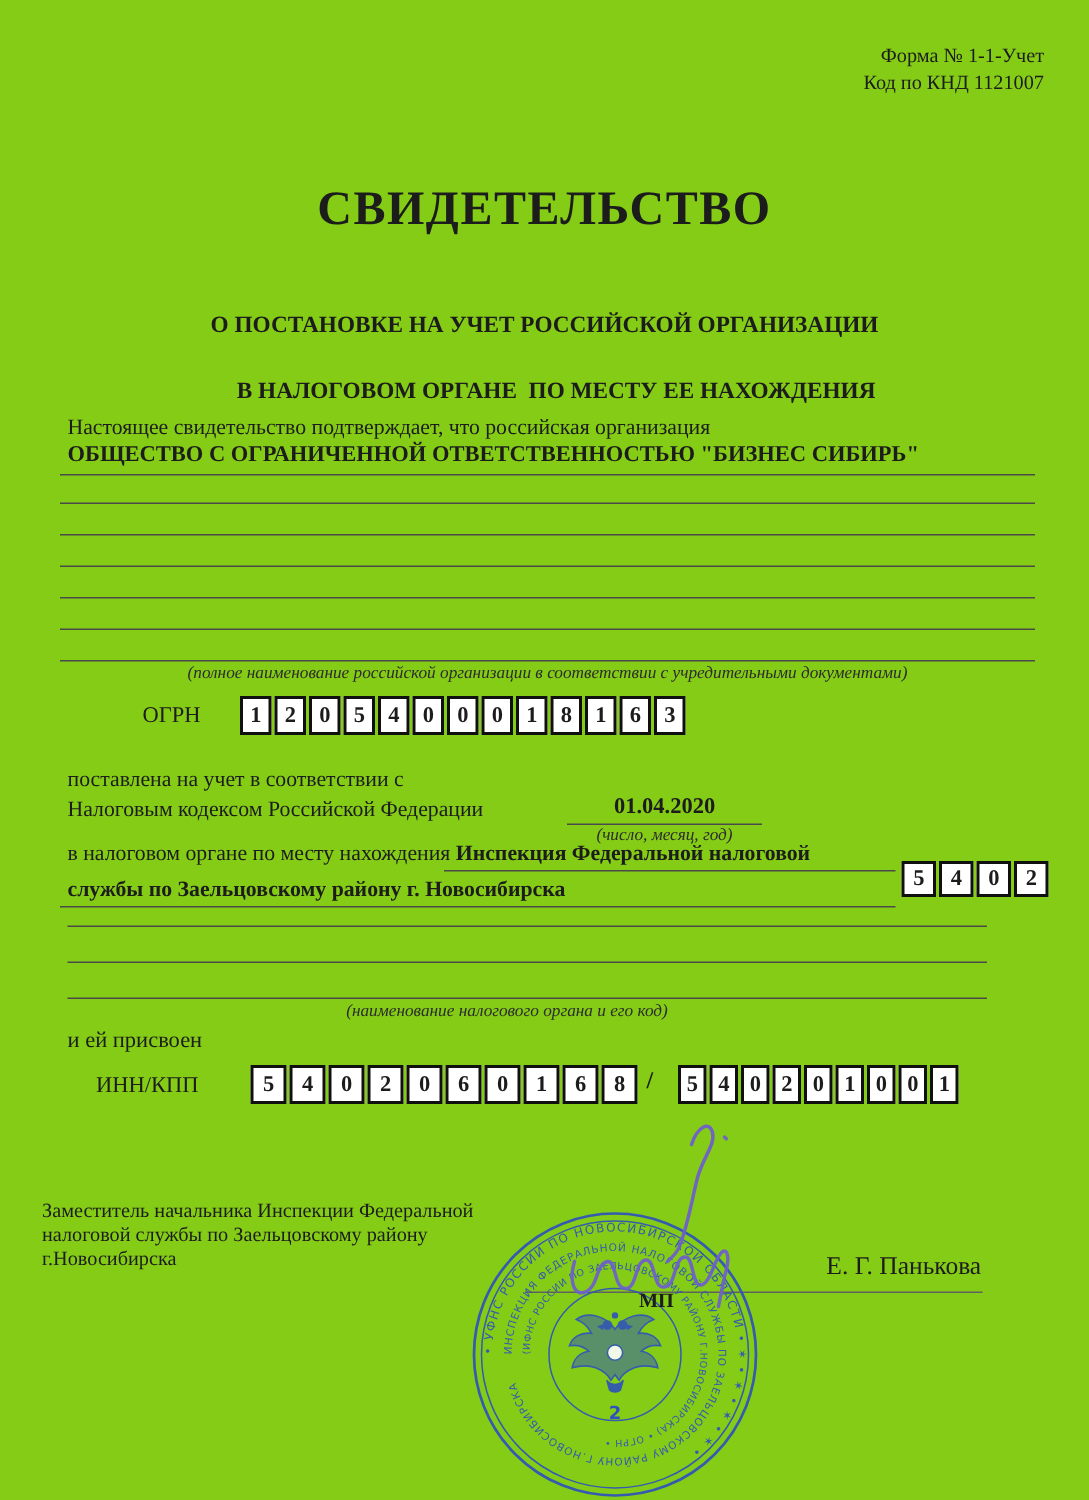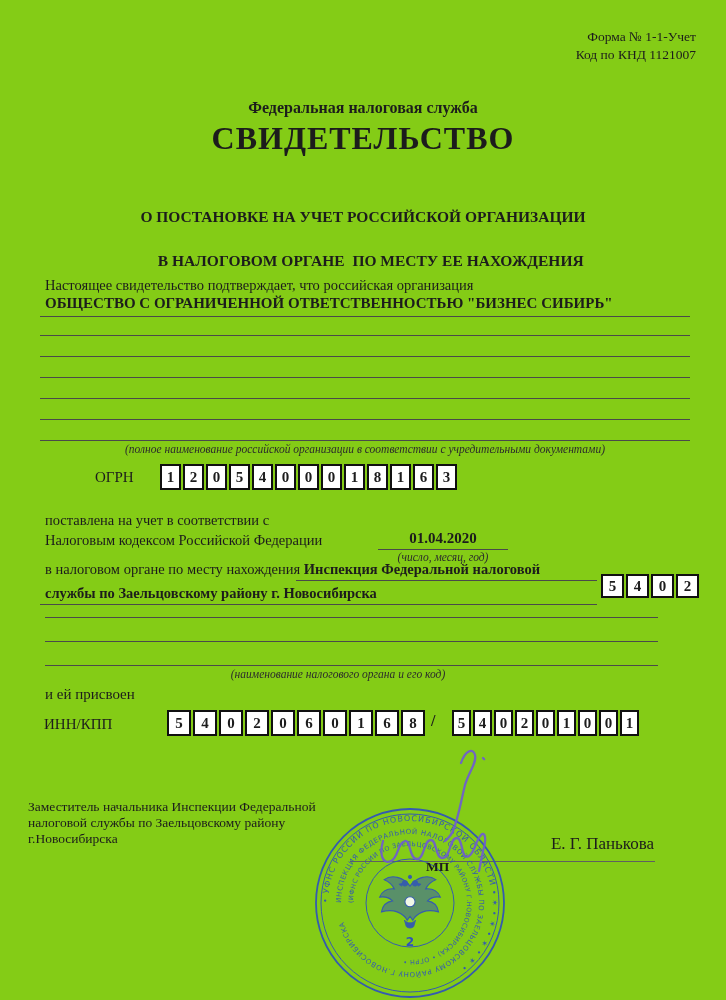--- a/index.html
+++ b/index.html
@@ -40,21 +40,20 @@
 </head>
 <body>
 
 <div class="page">
 
   <div class="abs form-ref">
     <div>Форма № 1-1-Учет</div>
     <div>Код по КНД 1121007</div>
   </div>
 
-  <div class="abs agency center">Федеральная налоговая служба</div>
   <div class="abs doc-title center">СВИДЕТЕЛЬСТВО</div>
   <div class="abs body-text" style="left:45px;top:277px">Настоящее свидетельство подтверждает, что российская организация</div>
 
   <div class="abs subtitle center"><span>О ПОСТАНОВКЕ НА УЧЕТ РОССИЙСКОЙ ОРГАНИЗАЦИИ</span><br>
     <span>В НАЛОГОВОМ ОРГАНЕ  ПО МЕСТУ ЕЕ НАХОЖДЕНИЯ</span></div>
   <div class="abs org-name">ОБЩЕСТВО С ОГРАНИЧЕННОЙ ОТВЕТСТВЕННОСТЬЮ "БИЗНЕС СИБИРЬ"</div>
 
   <div class="abs rule" style="left:40px;right:36px;top:316px"></div>
   <div class="abs rule" style="left:40px;right:36px;top:335px"></div>
   <div class="abs rule" style="left:40px;right:36px;top:356px"></div>
@@ -100,21 +99,21 @@
       <span class="cell">0</span>
       <span class="cell">2</span>
     </div>
 
   <div class="abs rule" style="left:45px;top:617px;width:613px"></div>
   <div class="abs rule" style="left:45px;top:641px;width:613px"></div>
   <div class="abs rule" style="left:45px;top:665px;width:613px"></div>
   <div class="abs caption center" style="left:40px;right:90px;top:668px">(наименование налогового органа и его код)</div>
 
   <div class="abs body-text" style="left:45px;top:686px;font-size:15px">и ей присвоен</div>
-  <div class="abs body-text" style="left:44px;top:716px;font-size:15px">ИНН/КПП</div>
+  <div class="abs body-text" style="left:64px;top:716px;font-size:15px">ИНН/КПП</div>
   <div class="cells inn-cells" style="left:167px;top:710px">
       <span class="cell">5</span>
       <span class="cell">4</span>
       <span class="cell">0</span>
       <span class="cell">2</span>
       <span class="cell">0</span>
       <span class="cell">6</span>
       <span class="cell">0</span>
       <span class="cell">1</span>
       <span class="cell">6</span>

